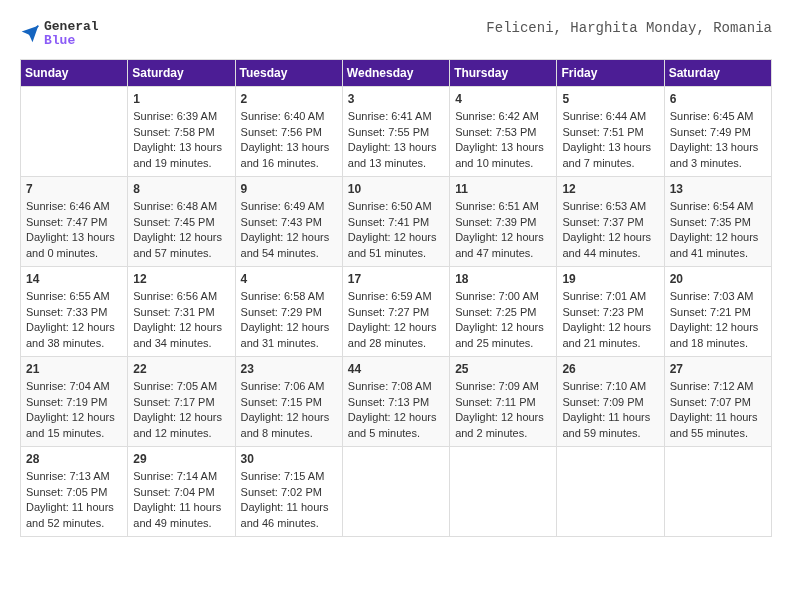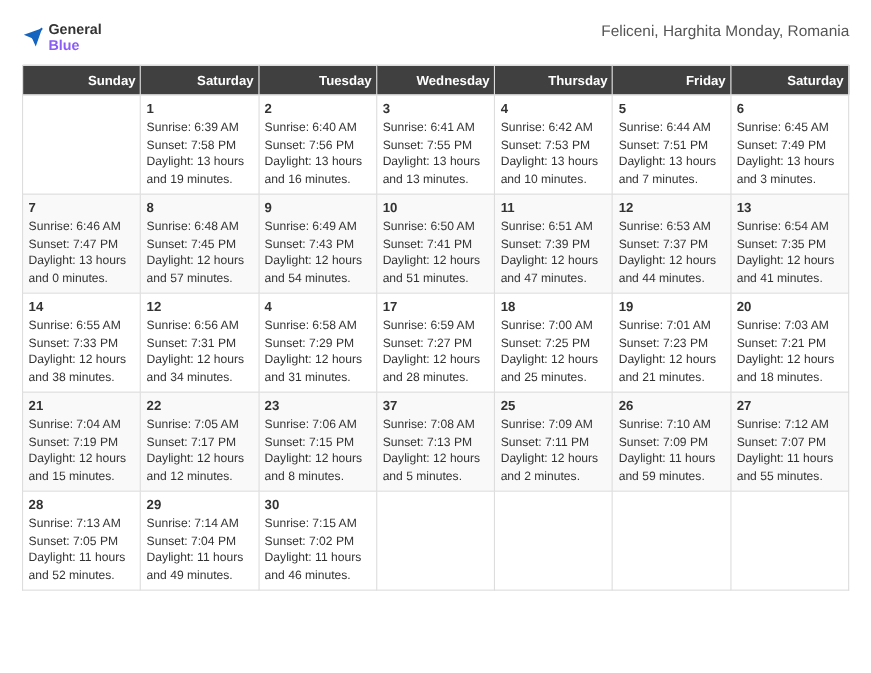--- a/index.html
+++ b/index.html
@@ -8,20 +8,21 @@
       background: #fff;
       width: 792px;
       min-height: 612px;
       padding: 20px;
     }
     .header {
       display: flex;
       justify-content: space-between;
       align-items: flex-start;
       margin-bottom: 10px;
+      font-family: Liberation Mono, monospace;
     }
     .logo {
       display: flex;
       align-items: center;
       gap: 4px;
     }
     .logo-text {
       display: flex;
       flex-direction: column;
       font-size: 13px;
@@ -47,24 +48,24 @@
       font-size: 14px;
       font-weight: normal;
       color: #555;
     }
     table {
       width: 100%;
       border-collapse: collapse;
       font-size: 11px;
     }
     thead tr th {
-      background: #404040;
+      background: #4c1d95;
       color: #fff;
       padding: 6px 4px;
-      text-align: right;
+      text-align: left;
       font-size: 12px;
       font-weight: bold;
       border: 1px solid #ddd;
     }
     tbody tr td {
       vertical-align: top;
       padding: 4px 5px;
       border: 1px solid #ddd;
       min-height: 70px;
       height: 90px;
@@ -217,21 +218,21 @@
         </td>
         <td>
           <span class="day-number">22</span>
           <div class="day-info">Sunrise: 7:05 AM<br>Sunset: 7:17 PM<br>Daylight: 12 hours<br>and 12 minutes.</div>
         </td>
         <td>
           <span class="day-number">23</span>
           <div class="day-info">Sunrise: 7:06 AM<br>Sunset: 7:15 PM<br>Daylight: 12 hours<br>and 8 minutes.</div>
         </td>
         <td>
-          <span class="day-number">37</span>
+          <span class="day-number">44</span>
           <div class="day-info">Sunrise: 7:08 AM<br>Sunset: 7:13 PM<br>Daylight: 12 hours<br>and 5 minutes.</div>
         </td>
         <td>
           <span class="day-number">25</span>
           <div class="day-info">Sunrise: 7:09 AM<br>Sunset: 7:11 PM<br>Daylight: 12 hours<br>and 2 minutes.</div>
         </td>
         <td>
           <span class="day-number">26</span>
           <div class="day-info">Sunrise: 7:10 AM<br>Sunset: 7:09 PM<br>Daylight: 11 hours<br>and 59 minutes.</div>
         </td>

